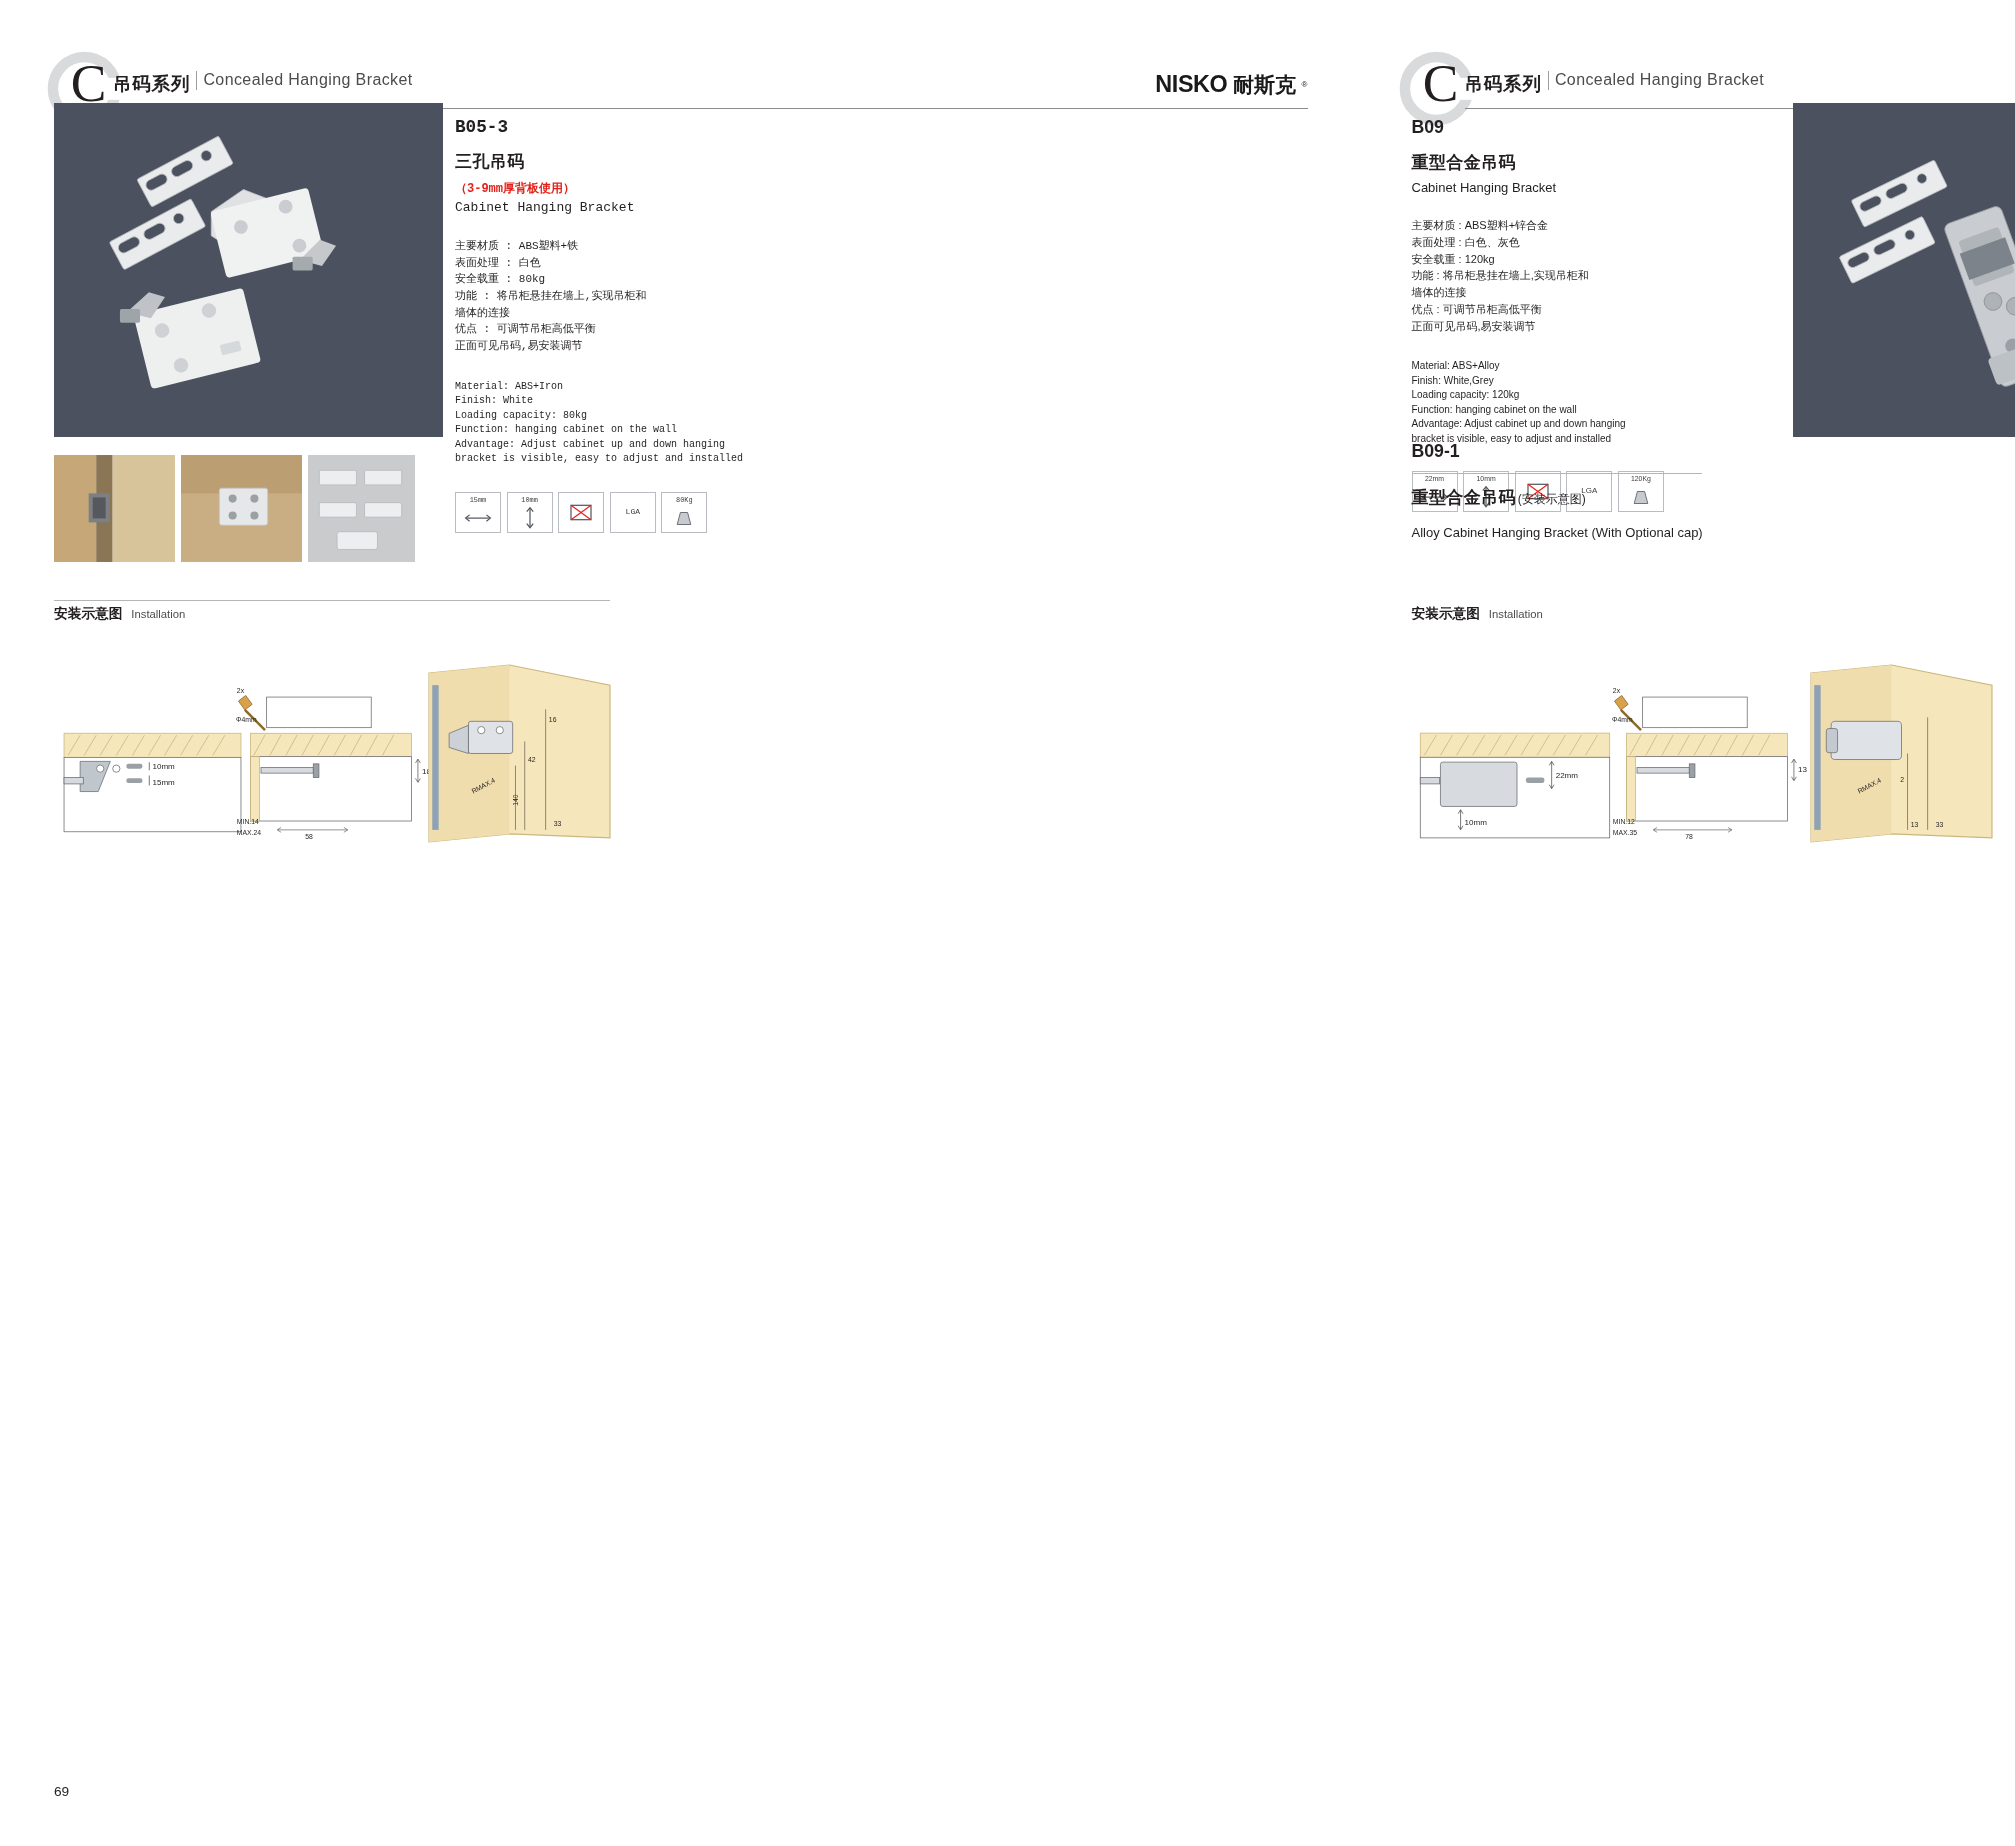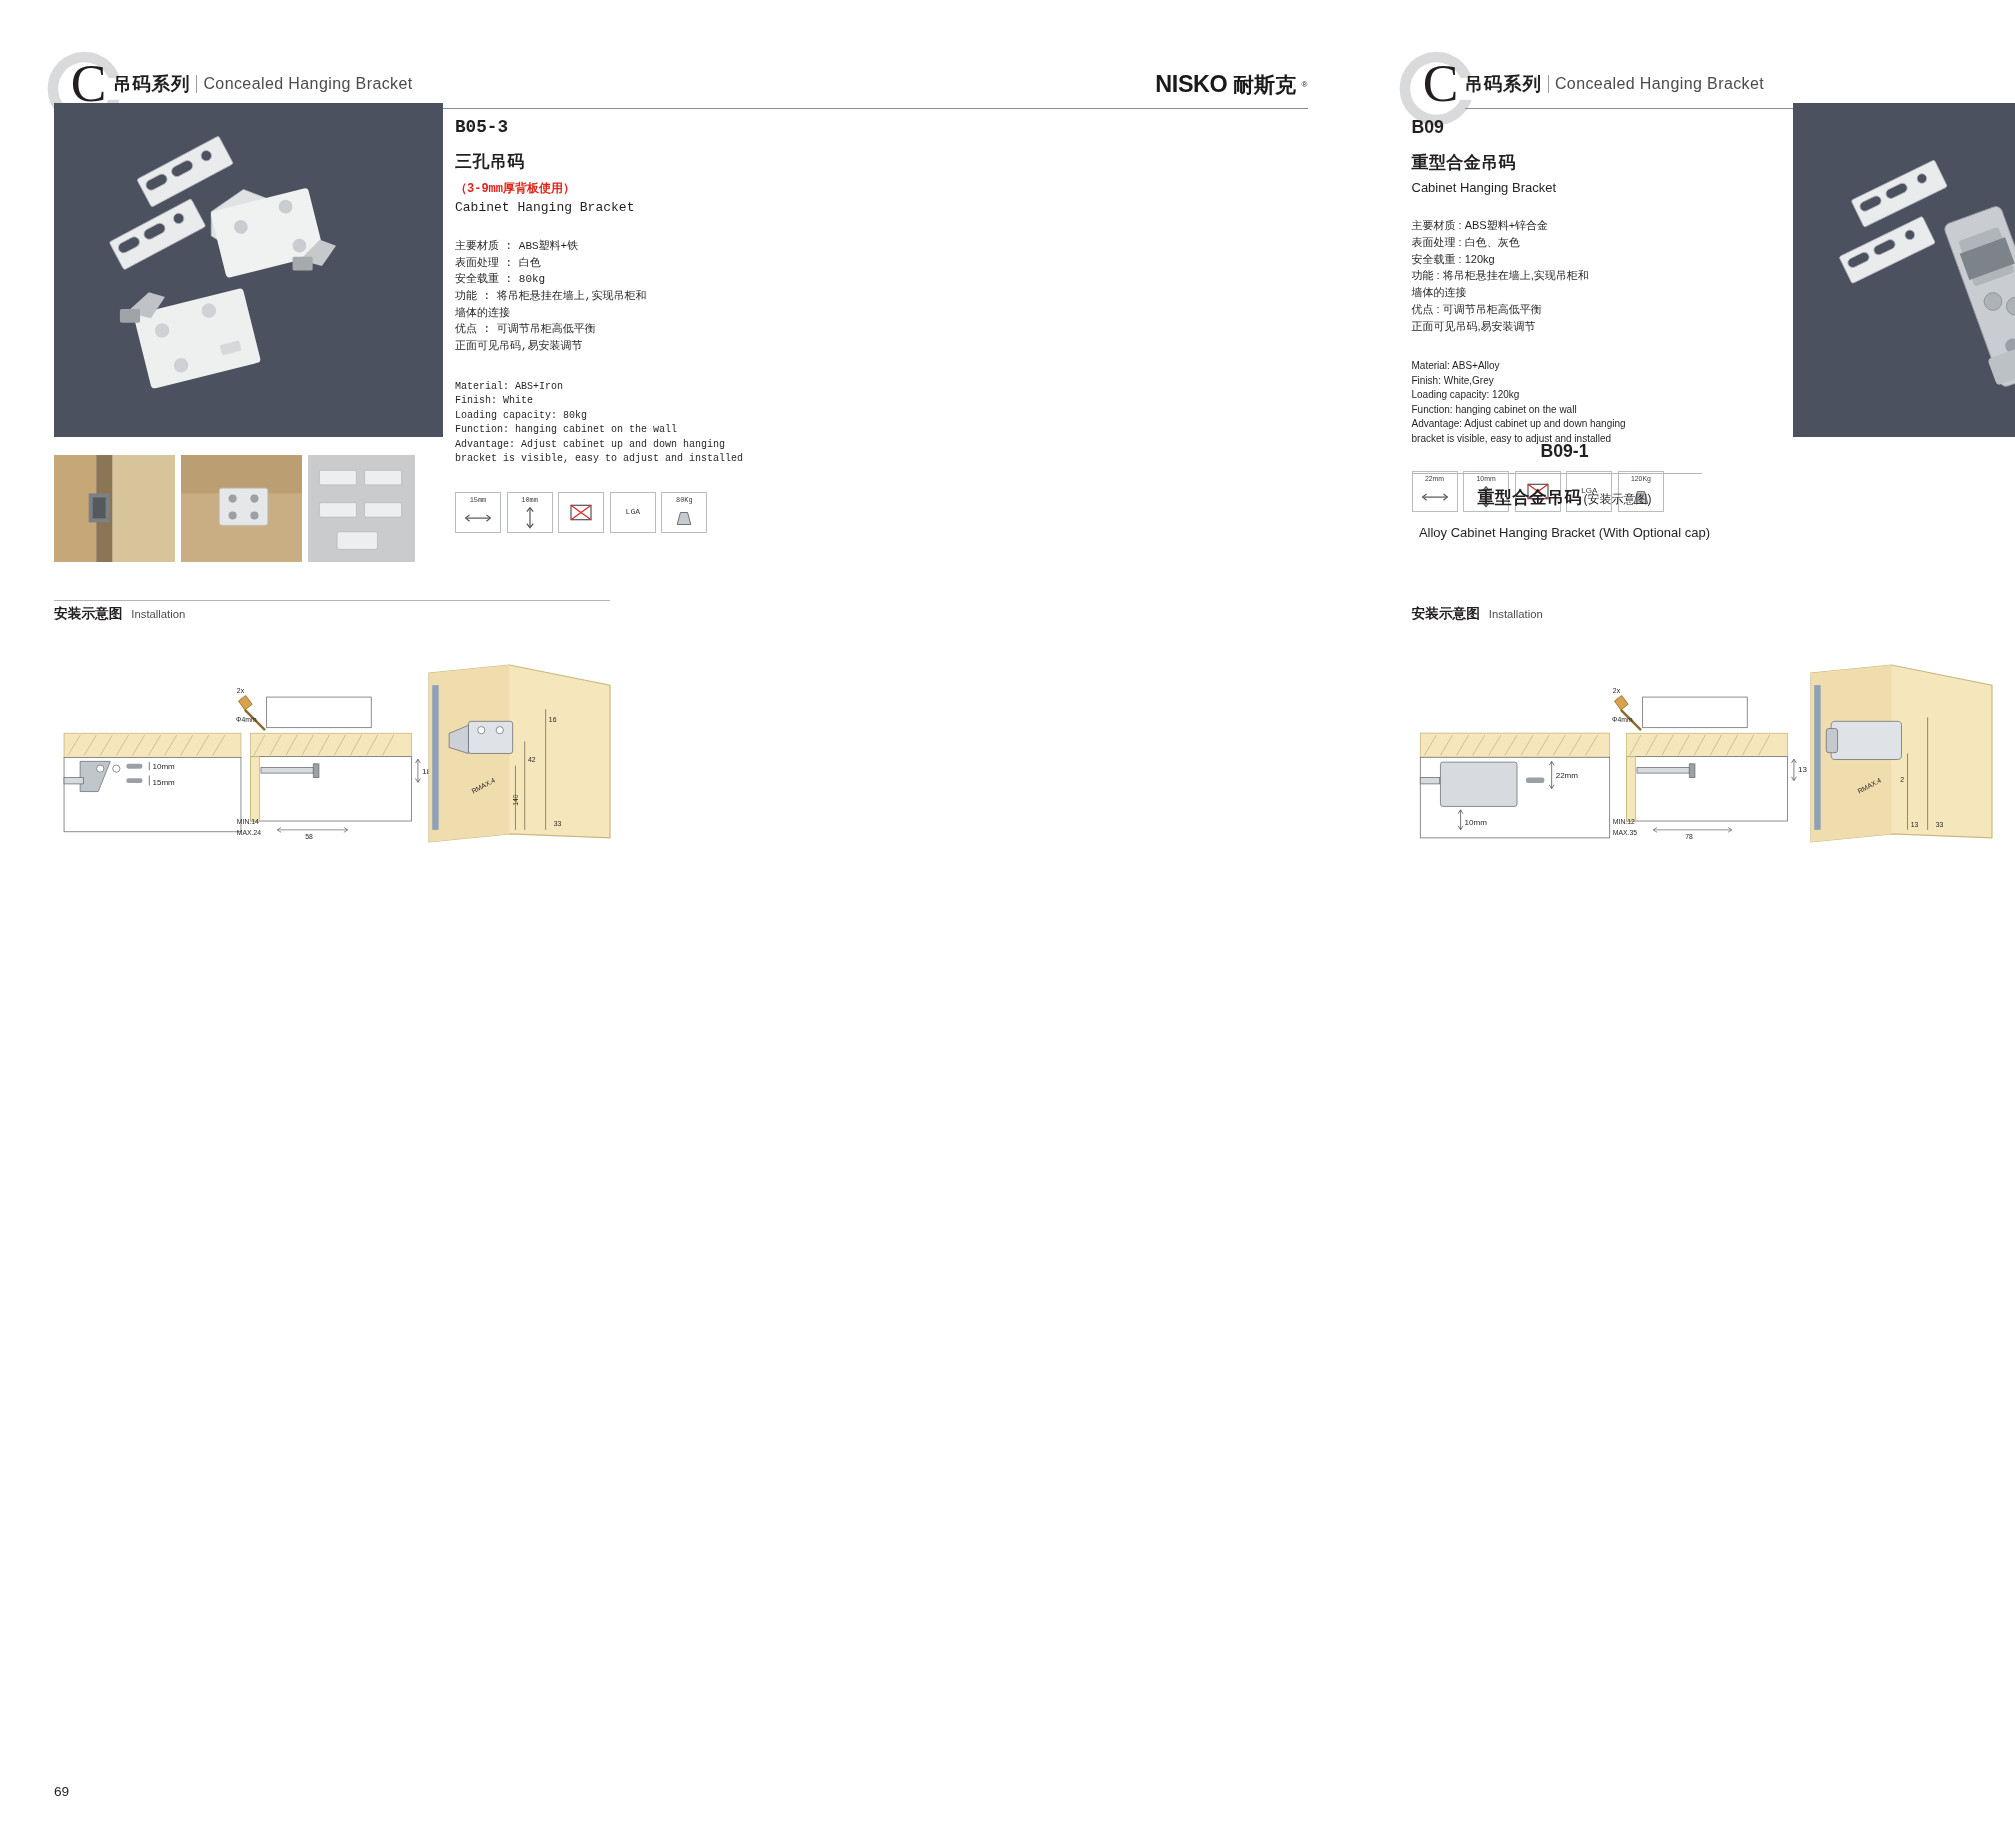--- a/index.html
+++ b/index.html
@@ -5,21 +5,21 @@
   html,body{margin:0;padding:0;background:#ffffff;}
   body{font-family:"Liberation Sans", sans-serif;color:#231f20;}
   .spread{width:2703px;height:1847px;position:relative;background:#fff;display:flex;}
   .page{position:relative;width:1352px;height:1847px;box-sizing:border-box;}
   .page-inner{position:absolute;left:0;top:0;right:0;bottom:0;}
 
   
   .hdr{position:absolute;top:56px;left:44px;right:44px;height:77px;}
   .hdr .cmark{position:absolute;left:0;top:-8px;width:81px;height:81px;}
   .hdr .cmark svg{display:block;}
-  .hdr .titles{position:absolute;left:69px;top:15.3px;display:flex;align-items:center;gap:6px;}
+  .hdr .titles{position:absolute;left:69px;top:15.3px;display:flex;align-items:flex-start;gap:6px;}
   .hdr .cn{font-size:18.5px;font-weight:bold;letter-spacing:0.8px;color:#231f20;}
   .hdr .vbar{width:1.2px;height:18.5px;background:#9c9c9c;}
   .hdr .en{font-size:16px;color:#4c4c4c;letter-spacing:0.4px;}
   .hdr .rule{position:absolute;left:69px;right:0;top:52px;height:1.2px;background:#8c8c8c;}
   .logo{position:absolute;right:0;top:14.5px;display:flex;align-items:center;gap:5.6px;margin-left:44px;}
   .logo .n{font-size:23.4px;font-weight:bold;letter-spacing:-0.4px;color:#1a1a1a;}
   .logo .cn2{font-size:21px;font-weight:bold;color:#1a1a1a;}
   .logo .reg{font-size:8px;vertical-align:super;color:#1a1a1a;}
 
   
@@ -432,21 +432,21 @@
             <circle cx="500" cy="590" r="18" fill="#9aa0a6"></circle>
             <rect x="430" y="600" width="160" height="70" rx="10" fill="#bcc1c6"></rect>
           </g>
           <g>
             <rect x="700" y="200" width="520" height="330" rx="78" fill="#f1f1ef" stroke="#dcdcd8" stroke-width="2"></rect>
             <path d="M700 360 Q960 300 1220 330 L1220 452 Q960 520 700 452 Z" fill="#e8e8e5" opacity="0.55"></path>
           </g>
         </svg>
       </div>
 
-      <div style="position:absolute;left:60px;top:441px;width:306px;text-align:center;">
+      <div style="position:absolute;left:60px;top:441px;width:306px;">
         <div class="code">B09-1</div>
         <div class="thin-rule" style="margin-top:10.5px;width:290px;"></div>
         <div class="name-cn" style="margin-top:13px;display:inline-block">重型合金吊码</div>
         <span class="name-en" style="font-size:12px">(安装示意图)</span>
         <div class="name-en" style="margin-top:16px">Alloy Cabinet Hanging Bracket (With Optional cap)</div>
       </div>
 
       <div class="ph-grey" style="left:746px;top:498px;width:0;height:0;"></div>
 
       <div class="ph-grey" style="left:744px;top:496px;width:0;height:0;"></div>

